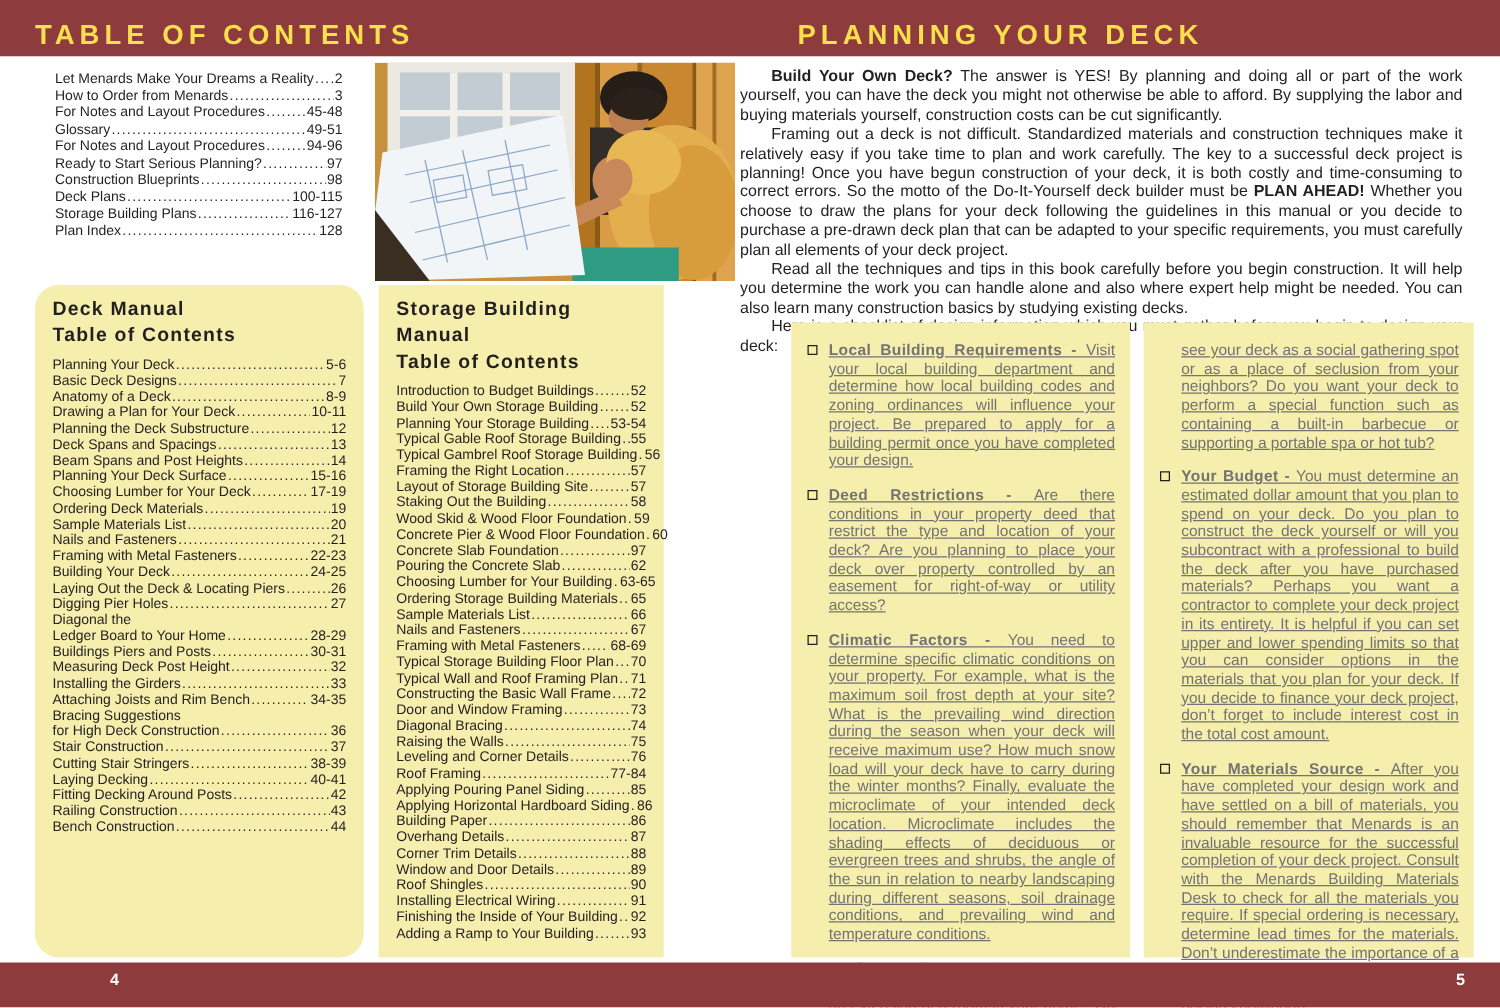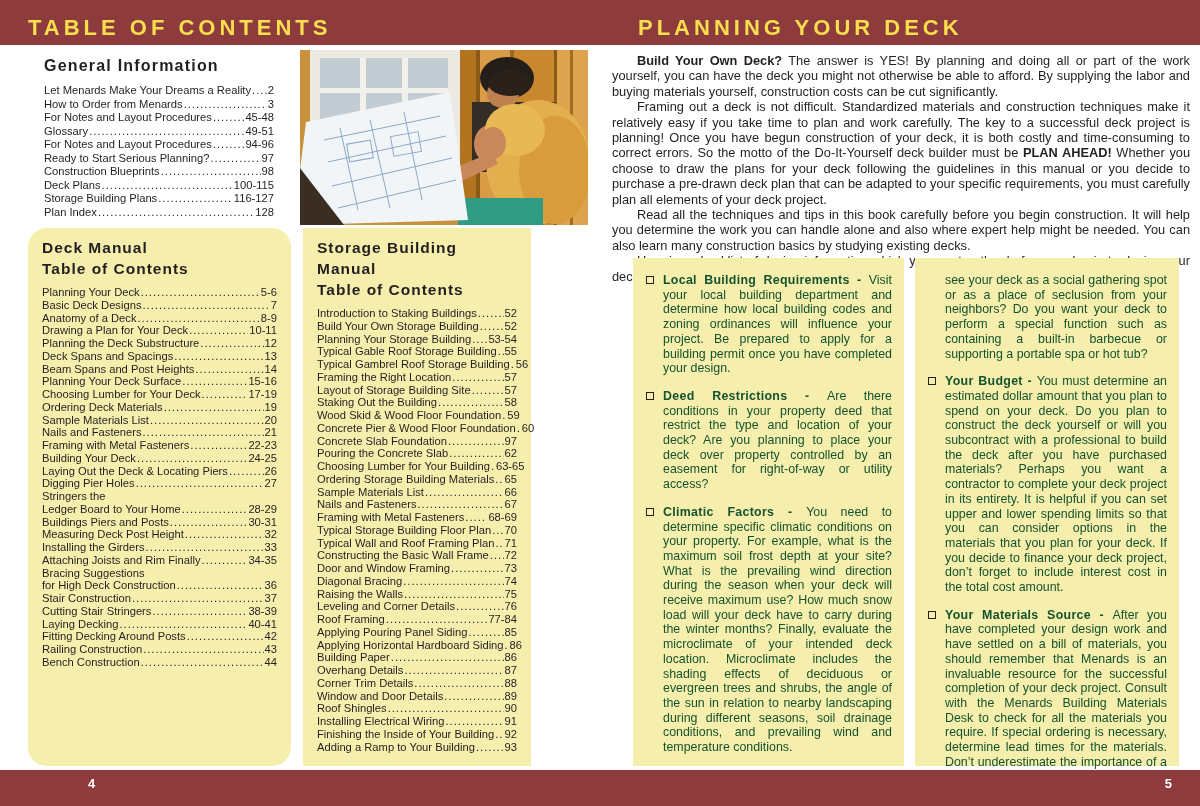--- a/index.html
+++ b/index.html
@@ -31,45 +31,44 @@
   .photo { position:absolute; left:300px; top:50px; width:288px; height:175px; overflow:hidden; }
 
   
   .panel { position:absolute; background:#f6eead; }
   .deck-panel { left:28px; top:228px; width:263px; height:538px; padding:9px 14px;border-radius:19px; }
   .storage-panel { left:303px; top:228px; width:228px; height:538px; padding:9px 14px; }
   .panel h3 { font-size:15.5px; font-weight:800; letter-spacing:1px; line-height:21px; margin-bottom:7px; color:#231f20; }
   .deck-panel .toc-row, .storage-panel .toc-row { font-size:11.2px; line-height:12.75px; }
 
   
-  .intro { position:absolute; left:612px; top:53px; width:578px; }
+  .intro { position:absolute; left:592px; top:53px; width:578px; }
   .intro-p { font-size:12.8px; line-height:15.4px; text-align:justify; text-indent:25px; }
   .intro-p .b { font-weight:700; }
 
   .check-col { padding:15px 12px; }
   .check-col.c1 { left:633px; top:258px; width:271px; height:508px; }
   .check-col.c2 { left:915px; top:258px; width:264px; height:508px; }
   .chk-item { display:flex; margin-bottom:13px; }
   .chk-box { flex:none; width:8px; height:8px; border:1.6px solid #231f20; margin:3px 9px 0 1px; background:transparent; }
   .chk-box.hidden { visibility:hidden; }
-  .chk-text { flex:1; font-size:12.4px; line-height:14.7px; text-align:justify; color:#14532d; }
+  .chk-text { flex:1; font-size:12.4px; line-height:14.7px; text-align:justify; color:#737373;text-decoration:underline; }
   .chk-head { font-weight:700; letter-spacing:0.3px; }
 </style>
 </head>
 <body>
 
 <div class="spread">
 
   <div class="band band-top">
     <div class="band-title left">TABLE OF CONTENTS</div>
     <div class="band-title right">PLANNING YOUR DECK</div>
   </div>
 
   <div class="gi">
-    <h2>General Information</h2>
     <div id="gi-list">
         <div class="toc-row">
           <span class="toc-label">Let Menards Make Your Dreams a Reality</span>
           <span class="toc-dots">................................................................................................................................................................</span>
           <span class="toc-page">2</span>
         </div>
         <div class="toc-row">
           <span class="toc-label">How to Order from Menards</span>
           <span class="toc-dots">................................................................................................................................................................</span>
           <span class="toc-page">3</span>
@@ -250,21 +249,21 @@
           <span class="toc-label">Laying Out the Deck &amp; Locating Piers</span>
           <span class="toc-dots">................................................................................................................................................................</span>
           <span class="toc-page">26</span>
         </div>
         <div class="toc-row">
           <span class="toc-label">Digging Pier Holes</span>
           <span class="toc-dots">................................................................................................................................................................</span>
           <span class="toc-page">27</span>
         </div>
         <div class="toc-row">
-          <span class="toc-label">Stringers the</span>
+          <span class="toc-label">Diagonal the</span>
         </div>
         <div class="toc-row">
           <span class="toc-label">Ledger Board to Your Home</span>
           <span class="toc-dots">................................................................................................................................................................</span>
           <span class="toc-page">28-29</span>
         </div>
         <div class="toc-row">
           <span class="toc-label">Buildings Piers and Posts</span>
           <span class="toc-dots">................................................................................................................................................................</span>
           <span class="toc-page">30-31</span>
@@ -273,21 +272,21 @@
           <span class="toc-label">Measuring Deck Post Height</span>
           <span class="toc-dots">................................................................................................................................................................</span>
           <span class="toc-page">32</span>
         </div>
         <div class="toc-row">
           <span class="toc-label">Installing the Girders</span>
           <span class="toc-dots">................................................................................................................................................................</span>
           <span class="toc-page">33</span>
         </div>
         <div class="toc-row">
-          <span class="toc-label">Attaching Joists and Rim Finally</span>
+          <span class="toc-label">Attaching Joists and Rim Bench</span>
           <span class="toc-dots">................................................................................................................................................................</span>
           <span class="toc-page">34-35</span>
         </div>
         <div class="toc-row">
           <span class="toc-label">Bracing Suggestions</span>
         </div>
         <div class="toc-row">
           <span class="toc-label">for High Deck Construction</span>
           <span class="toc-dots">................................................................................................................................................................</span>
           <span class="toc-page">36</span>
@@ -322,21 +321,21 @@
           <span class="toc-dots">................................................................................................................................................................</span>
           <span class="toc-page">44</span>
         </div>
       </div>
   </div>
 
   <div class="panel storage-panel">
     <h3><span>Storage Building Manual</span><br><span>Table of Contents</span></h3>
     <div id="storage-list">
         <div class="toc-row">
-          <span class="toc-label">Introduction to Staking Buildings</span>
+          <span class="toc-label">Introduction to Budget Buildings</span>
           <span class="toc-dots">................................................................................................................................................................</span>
           <span class="toc-page">52</span>
         </div>
         <div class="toc-row">
           <span class="toc-label">Build Your Own Storage Building</span>
           <span class="toc-dots">................................................................................................................................................................</span>
           <span class="toc-page">52</span>
         </div>
         <div class="toc-row">
           <span class="toc-label">Planning Your Storage Building</span>

